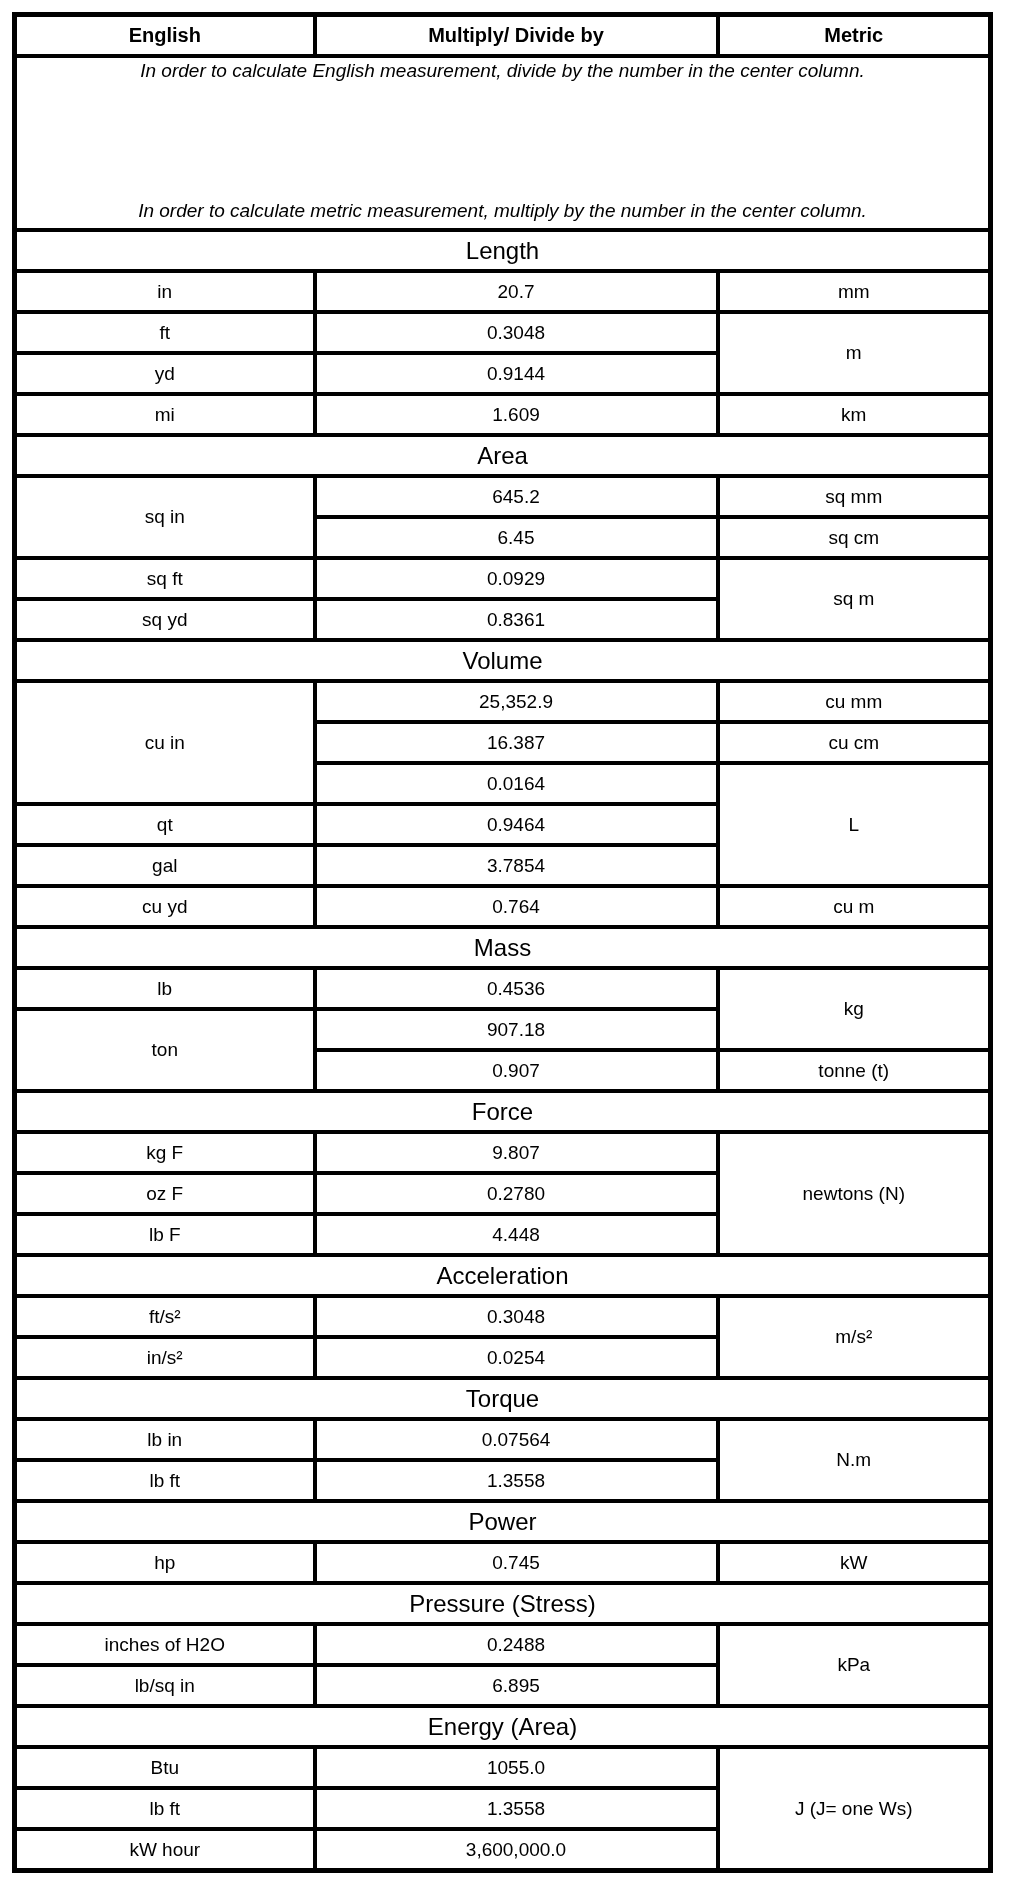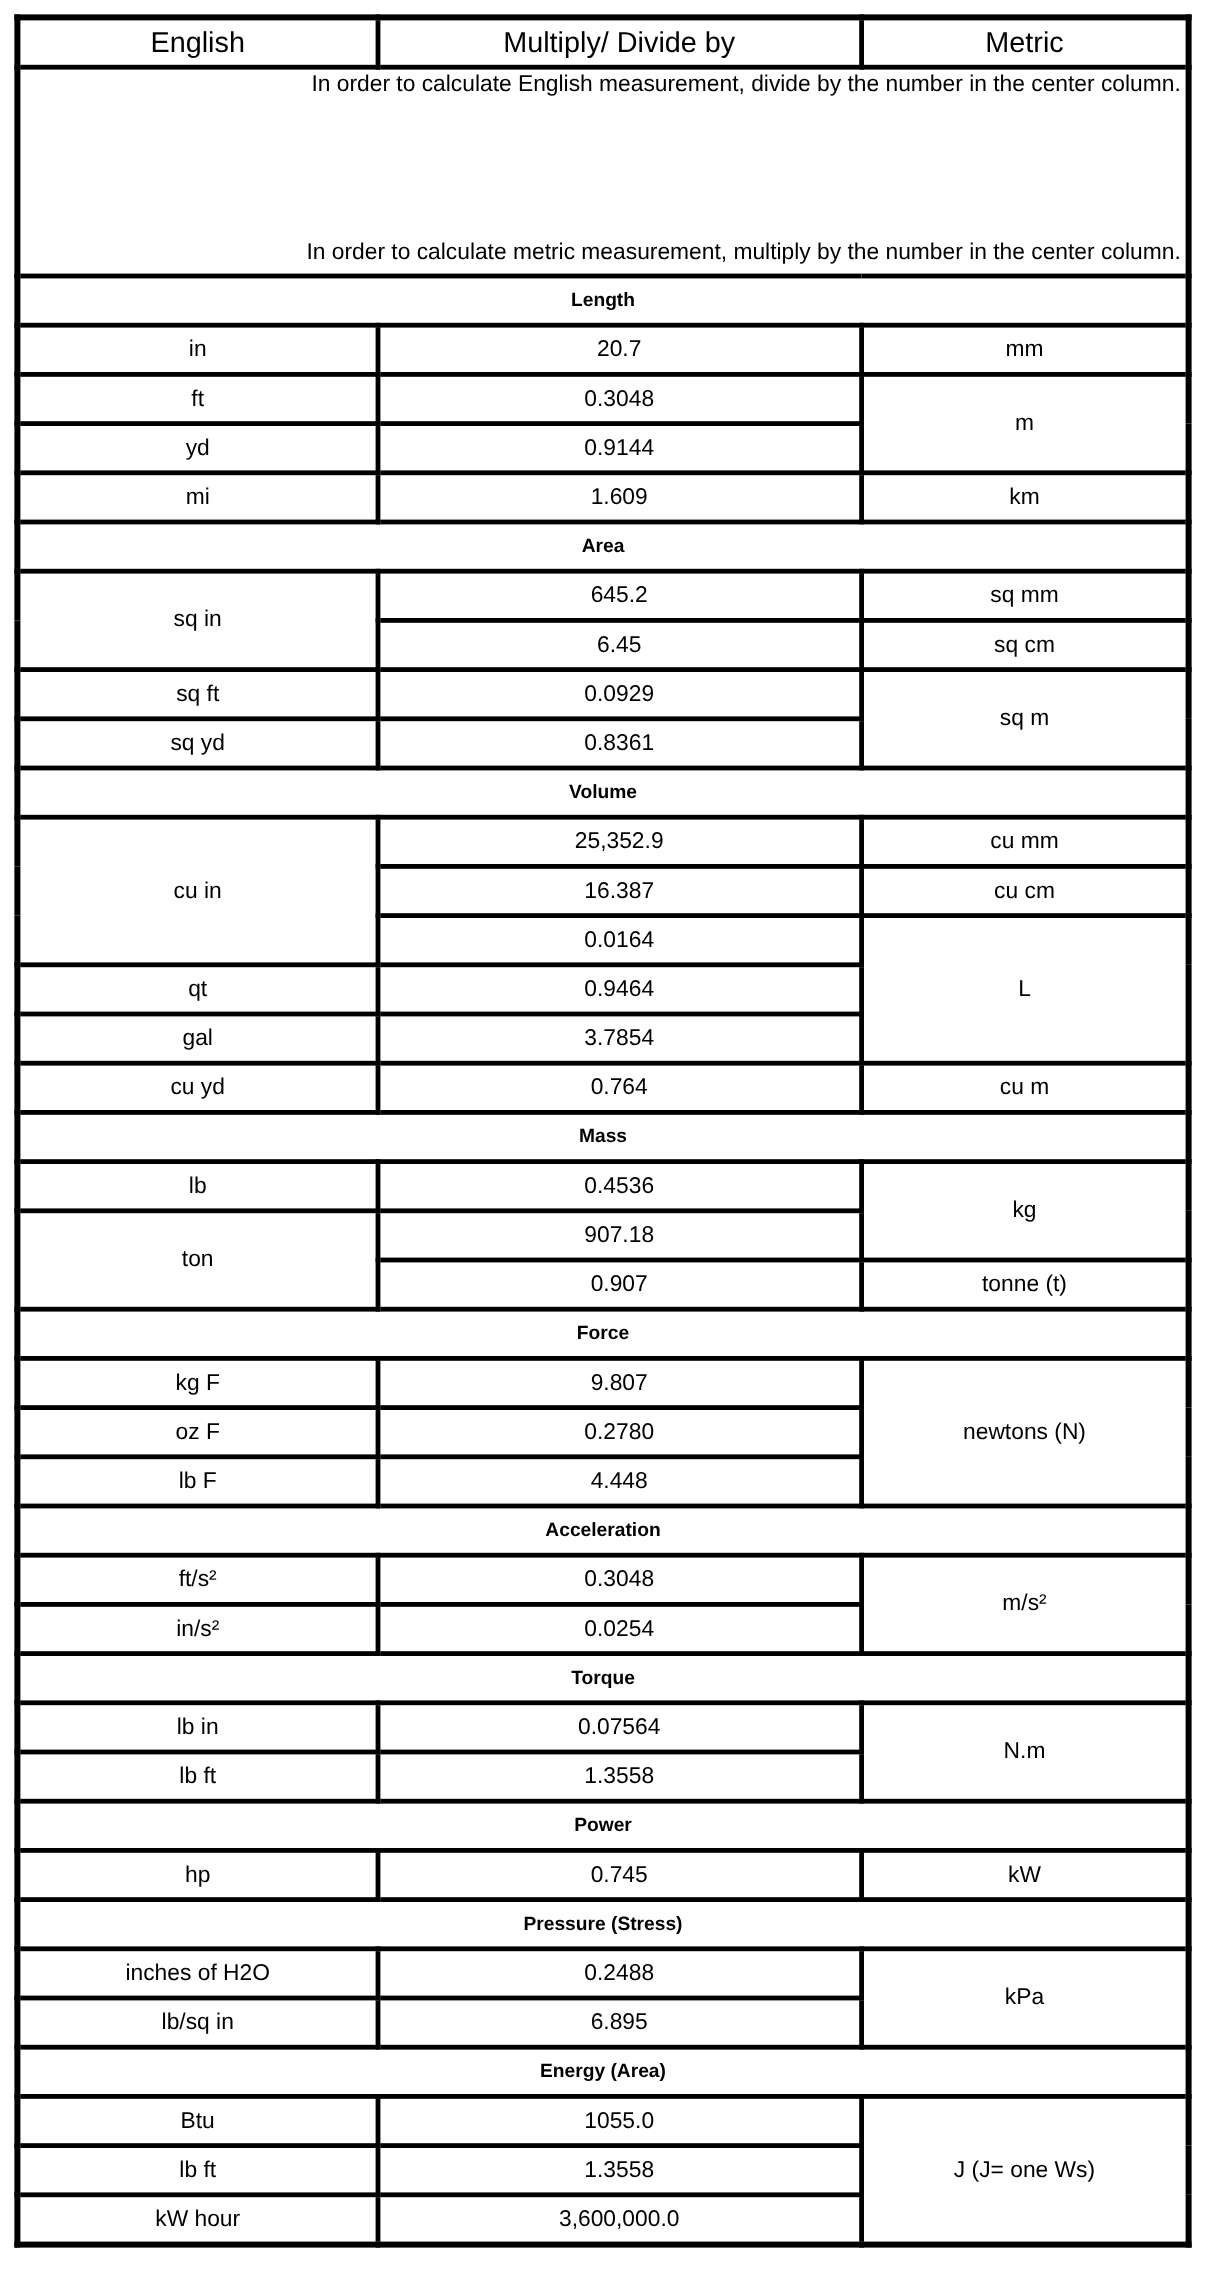--- a/index.html
+++ b/index.html
@@ -26,32 +26,33 @@
     text-align: center;
     vertical-align: middle;
     height: 37px;
     padding: 0;
     font-size: 19px;
     font-weight: normal;
     background: #ffffff;
     overflow: hidden;
   }
   th {
+    font-weight: bold;
+    font-size: 20px;
+  }
+  tr.sec td {
     font-weight: normal;
     font-size: 24px;
   }
-  tr.sec td {
-    font-weight: bold;
-    font-size: 16px;
-  }
   td.intro {
     height: 166px;
-    text-align: right;
+    text-align: center;
     vertical-align: top;
     padding: 2px 4px;
+    font-style: italic;
   }
   .intro-wrap {
     display: flex;
     flex-direction: column;
     justify-content: space-between;
     height: 162px;
   }
 </style>
 </head>
 <body>

